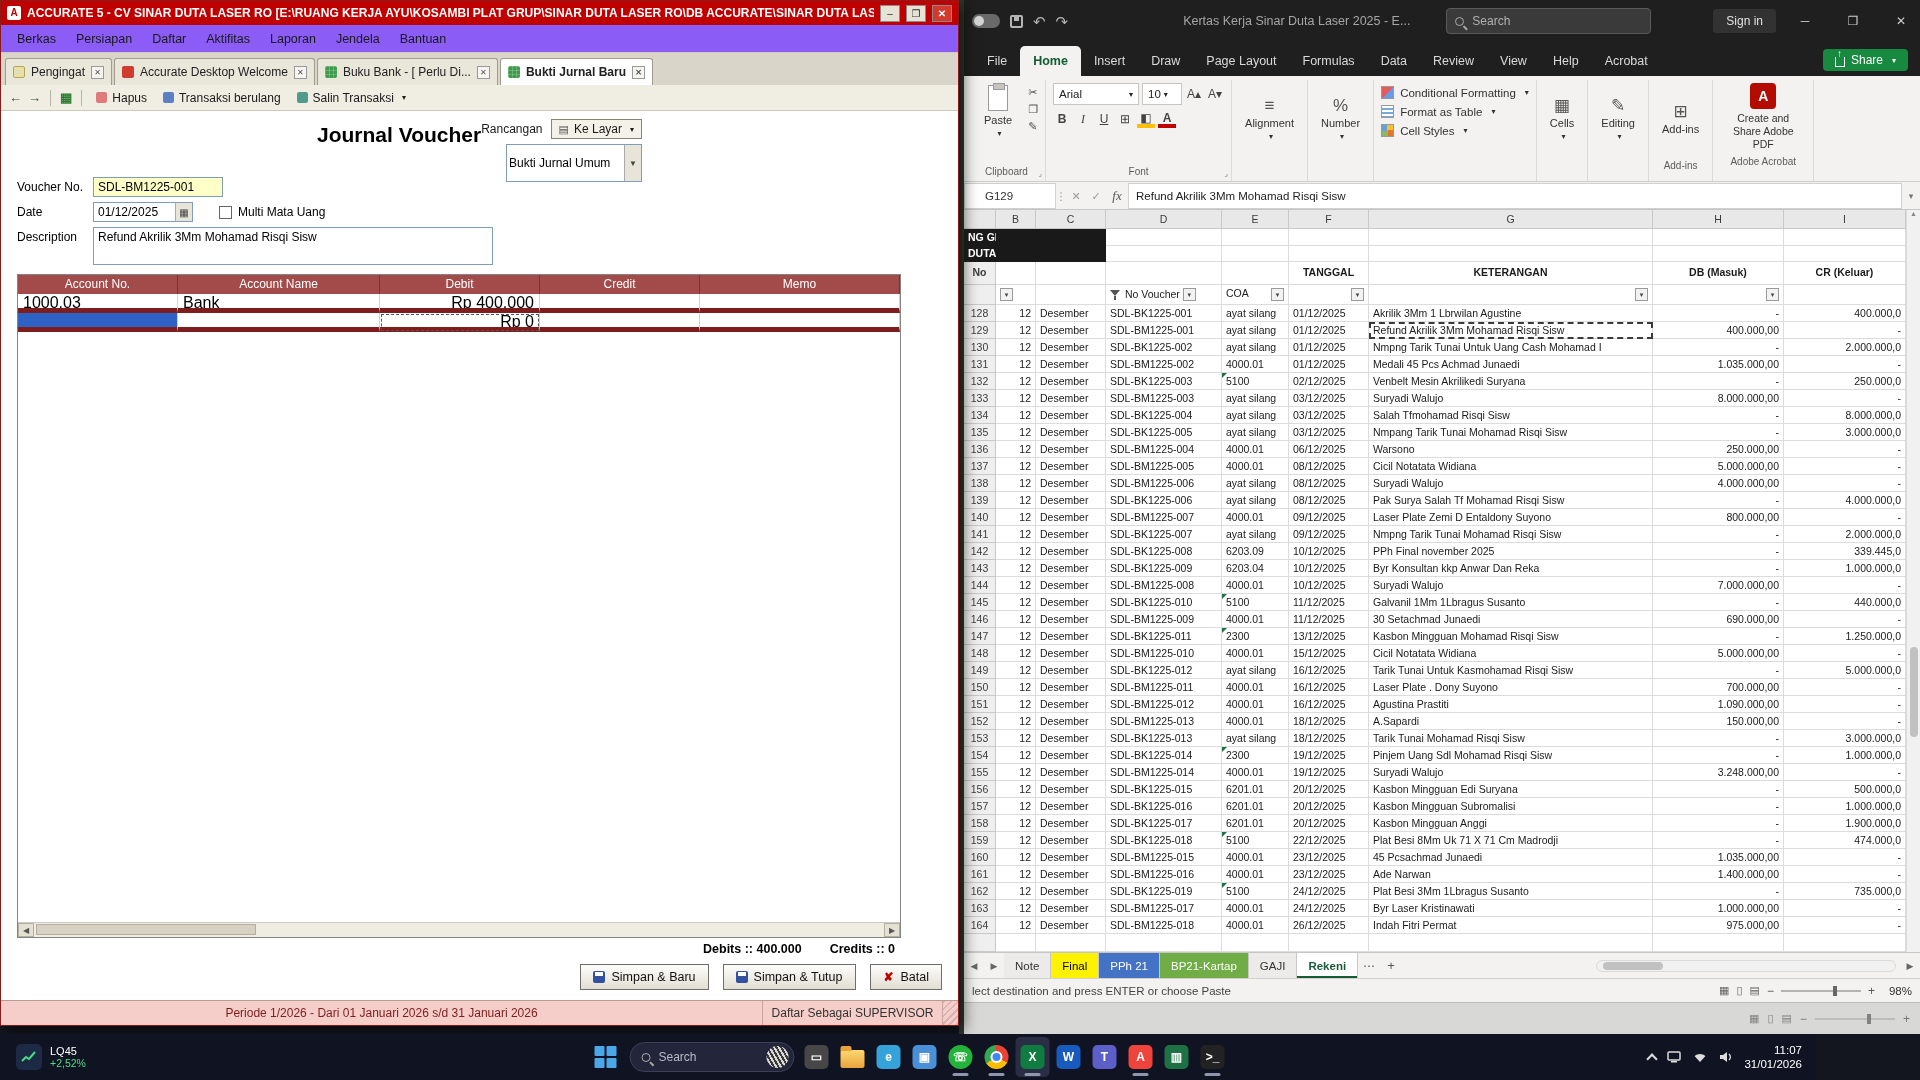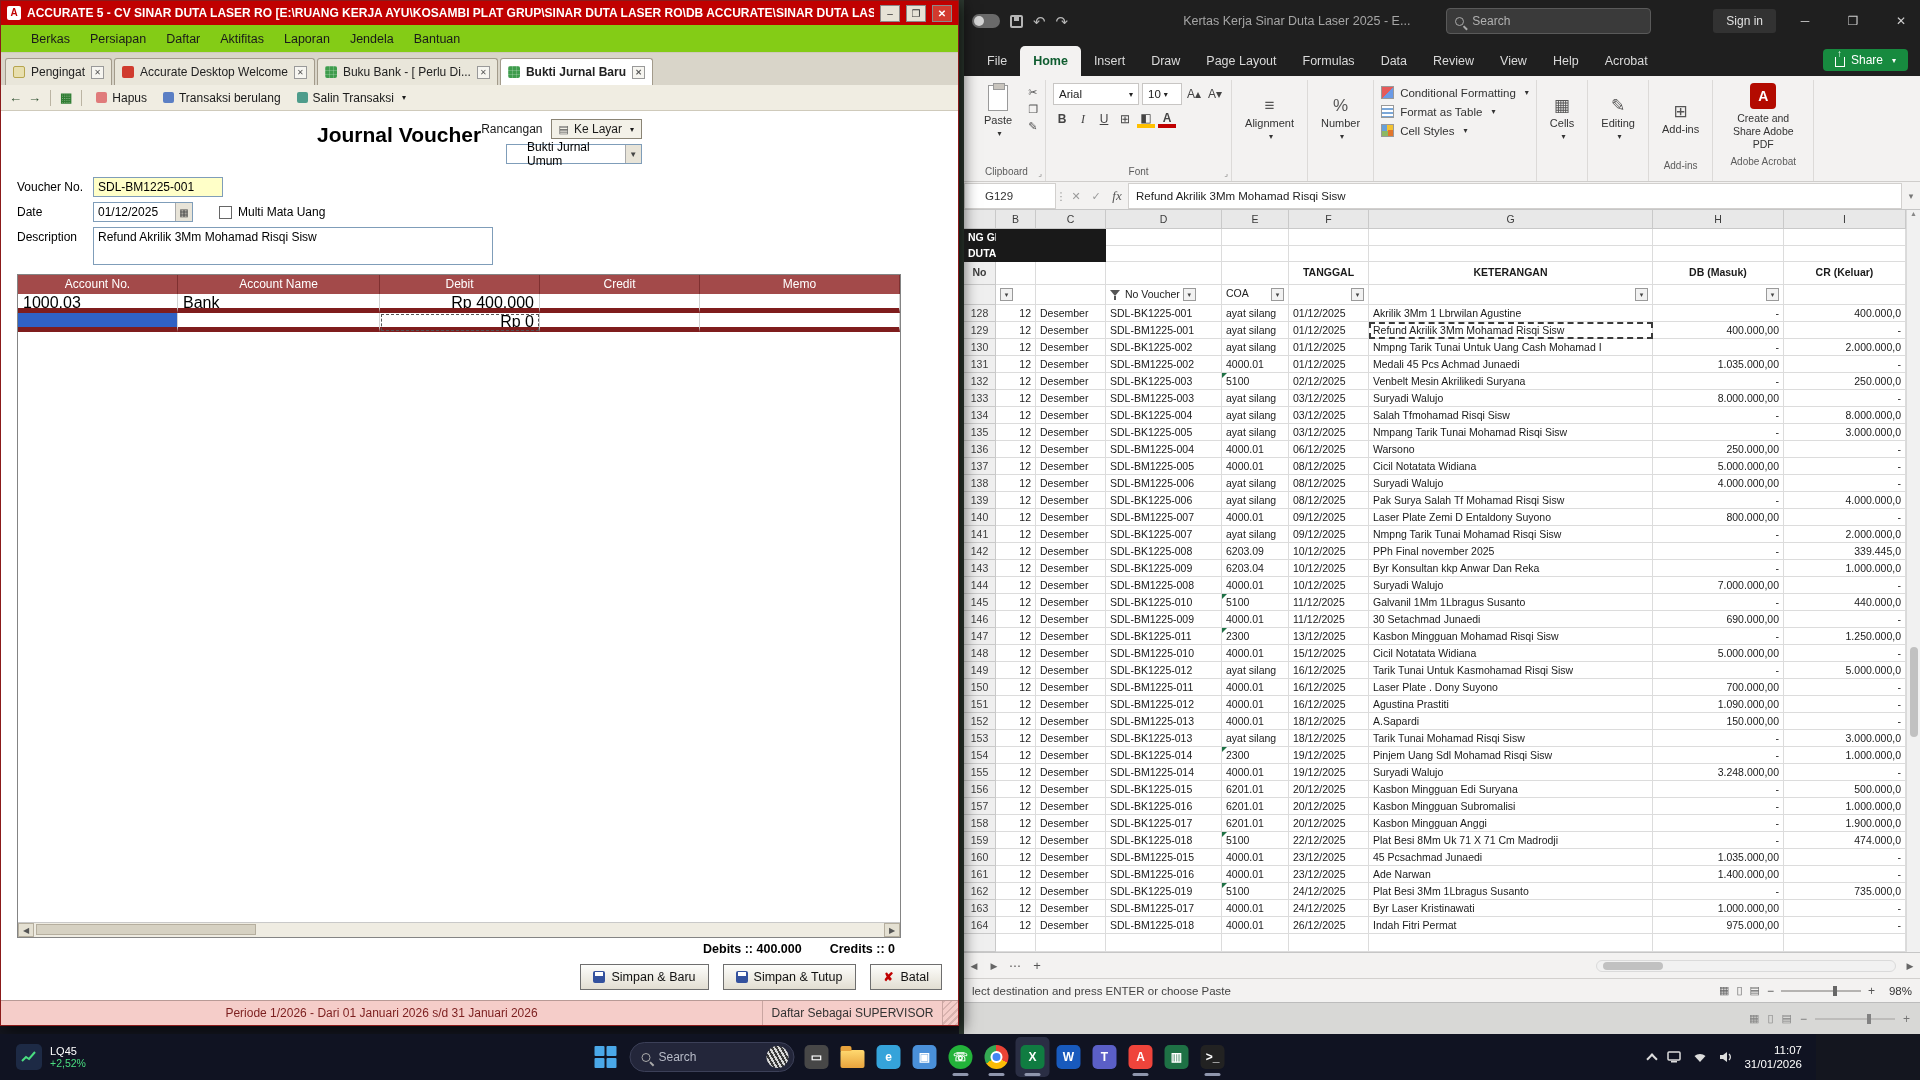--- a/index.html
+++ b/index.html
@@ -109,21 +109,21 @@
 .xl-strip2{height:32px;background:#D8D8D6;border-top:1px solid #bcbcbc;display:flex;align-items:center;flex:0 0 auto;padding:0 10px}
 .st2-right{margin-left:auto;display:flex;align-items:center;gap:8px;opacity:.75}
 
 
 .acc{position:absolute;left:0;top:0;width:959px;height:1026px;background:#ECE9DB;display:flex;flex-direction:column;border:1px solid #8B1A1A;box-shadow:4px 4px 14px rgba(0,0,0,.65)}
 .acc-title{height:24px;background:#C00000;display:flex;align-items:center;color:#fff;padding:0 6px;flex:0 0 auto;gap:6px}
 .acc-appicon{width:14px;height:14px;background:#fff;color:#C00000;font-size:10px;font-weight:bold;text-align:center;line-height:14px;border-radius:2px;flex:0 0 auto}
 .acc-title-text{font-size:12px;font-weight:bold;white-space:nowrap;overflow:hidden;flex:1}
 .awb{width:20px;height:17px;background:#E6E2D6;border:1px solid #8a8a8a;color:#333;font-size:10px;text-align:center;line-height:15px;flex:0 0 auto}
 .awb-close{color:#fff;background:#D23A2E;font-weight:bold}
-.acc-menu{height:28px;background:#84cc16;border-bottom:1px solid #cfcabb;display:flex;align-items:center;padding:0 20px;flex:0 0 auto}
+.acc-menu{height:28px;background:#8b5cf6;border-bottom:1px solid #cfcabb;display:flex;align-items:center;padding:0 6px;flex:0 0 auto}
 .amenu{padding:3px 10px;font-size:12.5px;color:#1a1a1a}
 .acc-tabs{height:32px;background:#D9D5C9;display:flex;align-items:flex-end;padding:0 4px;gap:2px;flex:0 0 auto}
 .atab{height:27px;display:flex;align-items:center;gap:6px;padding:0 7px;background:#E9E6DA;border:1px solid #A39B8B;border-bottom:none;border-radius:3px 3px 0 0;font-size:12px;color:#222;white-space:nowrap}
 .atab.active{background:#FFFFFF;font-weight:bold}
 .atab-ic{width:12px;height:12px;flex:0 0 auto;border-radius:2px}
 .ic0{background:#E8DFAE;border:1px solid #b7a54e}
 .ic1{background:#D03B2E}
 .ic2,.ic3{background:#3E9C4C;background-image:linear-gradient(#fff3 1px,transparent 1px),linear-gradient(90deg,#fff3 1px,transparent 1px);background-size:4px 4px}
 .atab-x{width:13px;height:13px;border:1px solid #999;background:#F6F5F0;color:#555;font-size:8px;line-height:11px;text-align:center;flex:0 0 auto}
 .acc-toolbar{height:26px;background:#F0EDE2;border-bottom:1px solid #cfcabb;display:flex;align-items:center;padding:0 8px;gap:6px;flex:0 0 auto}
@@ -135,21 +135,21 @@
 .tb-mini.pink{background:#E07B7B}
 .tb-mini.blue{background:#5B7FC4}
 .tb-mini.teal{background:#4E9C8B}
 .acc-content{flex:1;background:#fff;padding:6px 16px 8px;display:flex;flex-direction:column;overflow:hidden}
 .jv-top{display:flex;justify-content:center;align-items:flex-start;height:58px;flex:0 0 auto}
 .jv-title{font-size:21px;font-weight:bold;color:#000;padding-top:6px}
 .jv-right{display:flex;flex-direction:column;align-items:flex-end;gap:5px;padding-top:2px}
 .jv-ranc{display:flex;align-items:center;gap:8px;font-size:12px;color:#1a1a1a}
 .kelayar{display:flex;align-items:center;gap:5px;border:1px solid #8a8475;background:#F3F1E8;padding:2px 7px;font-size:12px}
 .printer-icon{font-size:11px;color:#555}
-.jv-combo{width:136px;height:20px;border:1px solid #7F9DB9;background:#fff;display:flex;align-items:center;font-size:12px;padding-left:20px;justify-content:space-between}
+.jv-combo{width:136px;height:38px;border:1px solid #7F9DB9;background:#fff;display:flex;align-items:center;font-size:12px;padding-left:2px;justify-content:space-between}
 .combo-btn{width:17px;height:100%;background:#E8E4D8;border-left:1px solid #aaa;display:flex;align-items:center;justify-content:center;font-size:8px;color:#444}
 .jv-fields{flex:0 0 auto;padding-top:2px}
 .frow{display:flex;align-items:flex-start;margin-bottom:5px}
 .flabel{width:76px;font-size:12px;color:#000;padding-top:3px;flex:0 0 auto}
 .finput{height:20px;border:1px solid #7F9DB9;background:#fff;font-size:12px;display:flex;align-items:center;padding:0 4px}
 .finput.yellow{width:130px;background:#FFFFC8}
 .finput.date{width:100px;justify-content:space-between;padding-right:0}
 .cal{width:17px;height:18px;background:#E8E4D8;border-left:1px solid #aaa;font-size:10px;color:#444;display:flex;align-items:center;justify-content:center}
 .chk{width:13px;height:13px;border:1px solid #666;background:#fff;margin:4px 6px 0 26px;flex:0 0 auto}
 .chklbl{font-size:12px;padding-top:3px}
@@ -851,20 +851,28 @@
         </div>
       <div class="xl-vscroll">
         <span>▲</span>
         <span class="vs-thumb"></span>
       </div>
     </div>
 
     <div class="xl-sheettabs">
       <span class="stb-arrow">◀</span>
       <span class="stb-arrow">▶</span>
+      <span id="sheetTabs" style="display:flex;height:100%">
+          <span class="stab">Note</span>
+          <span class="stab" style="background: rgb(255, 242, 0); color: rgb(0, 0, 0);">Final</span>
+          <span class="stab" style="background: rgb(68, 114, 196); color: rgb(255, 255, 255);">PPh 21</span>
+          <span class="stab" style="background: rgb(112, 173, 71); color: rgb(255, 255, 255);">BP21-Kartap</span>
+          <span class="stab">GAJI</span>
+          <span class="stab active">Rekeni</span>
+        </span>
       <span class="stb-more">⋯</span>
       <span class="stb-add">+</span>
       <span class="stb-spacer"></span>
       <span class="xl-hscroll">
           <span class="hs-thumb"></span>
         </span>
       <span class="stb-arrow">▶</span>
     </div>
 
     <div class="xl-status">

